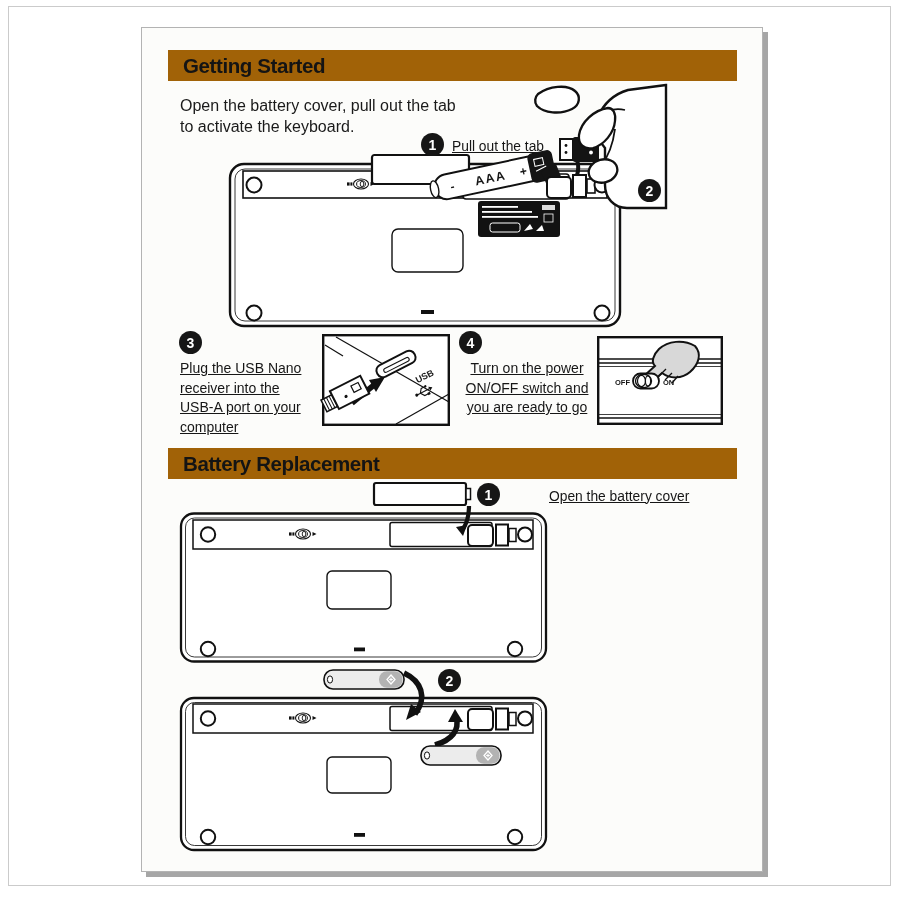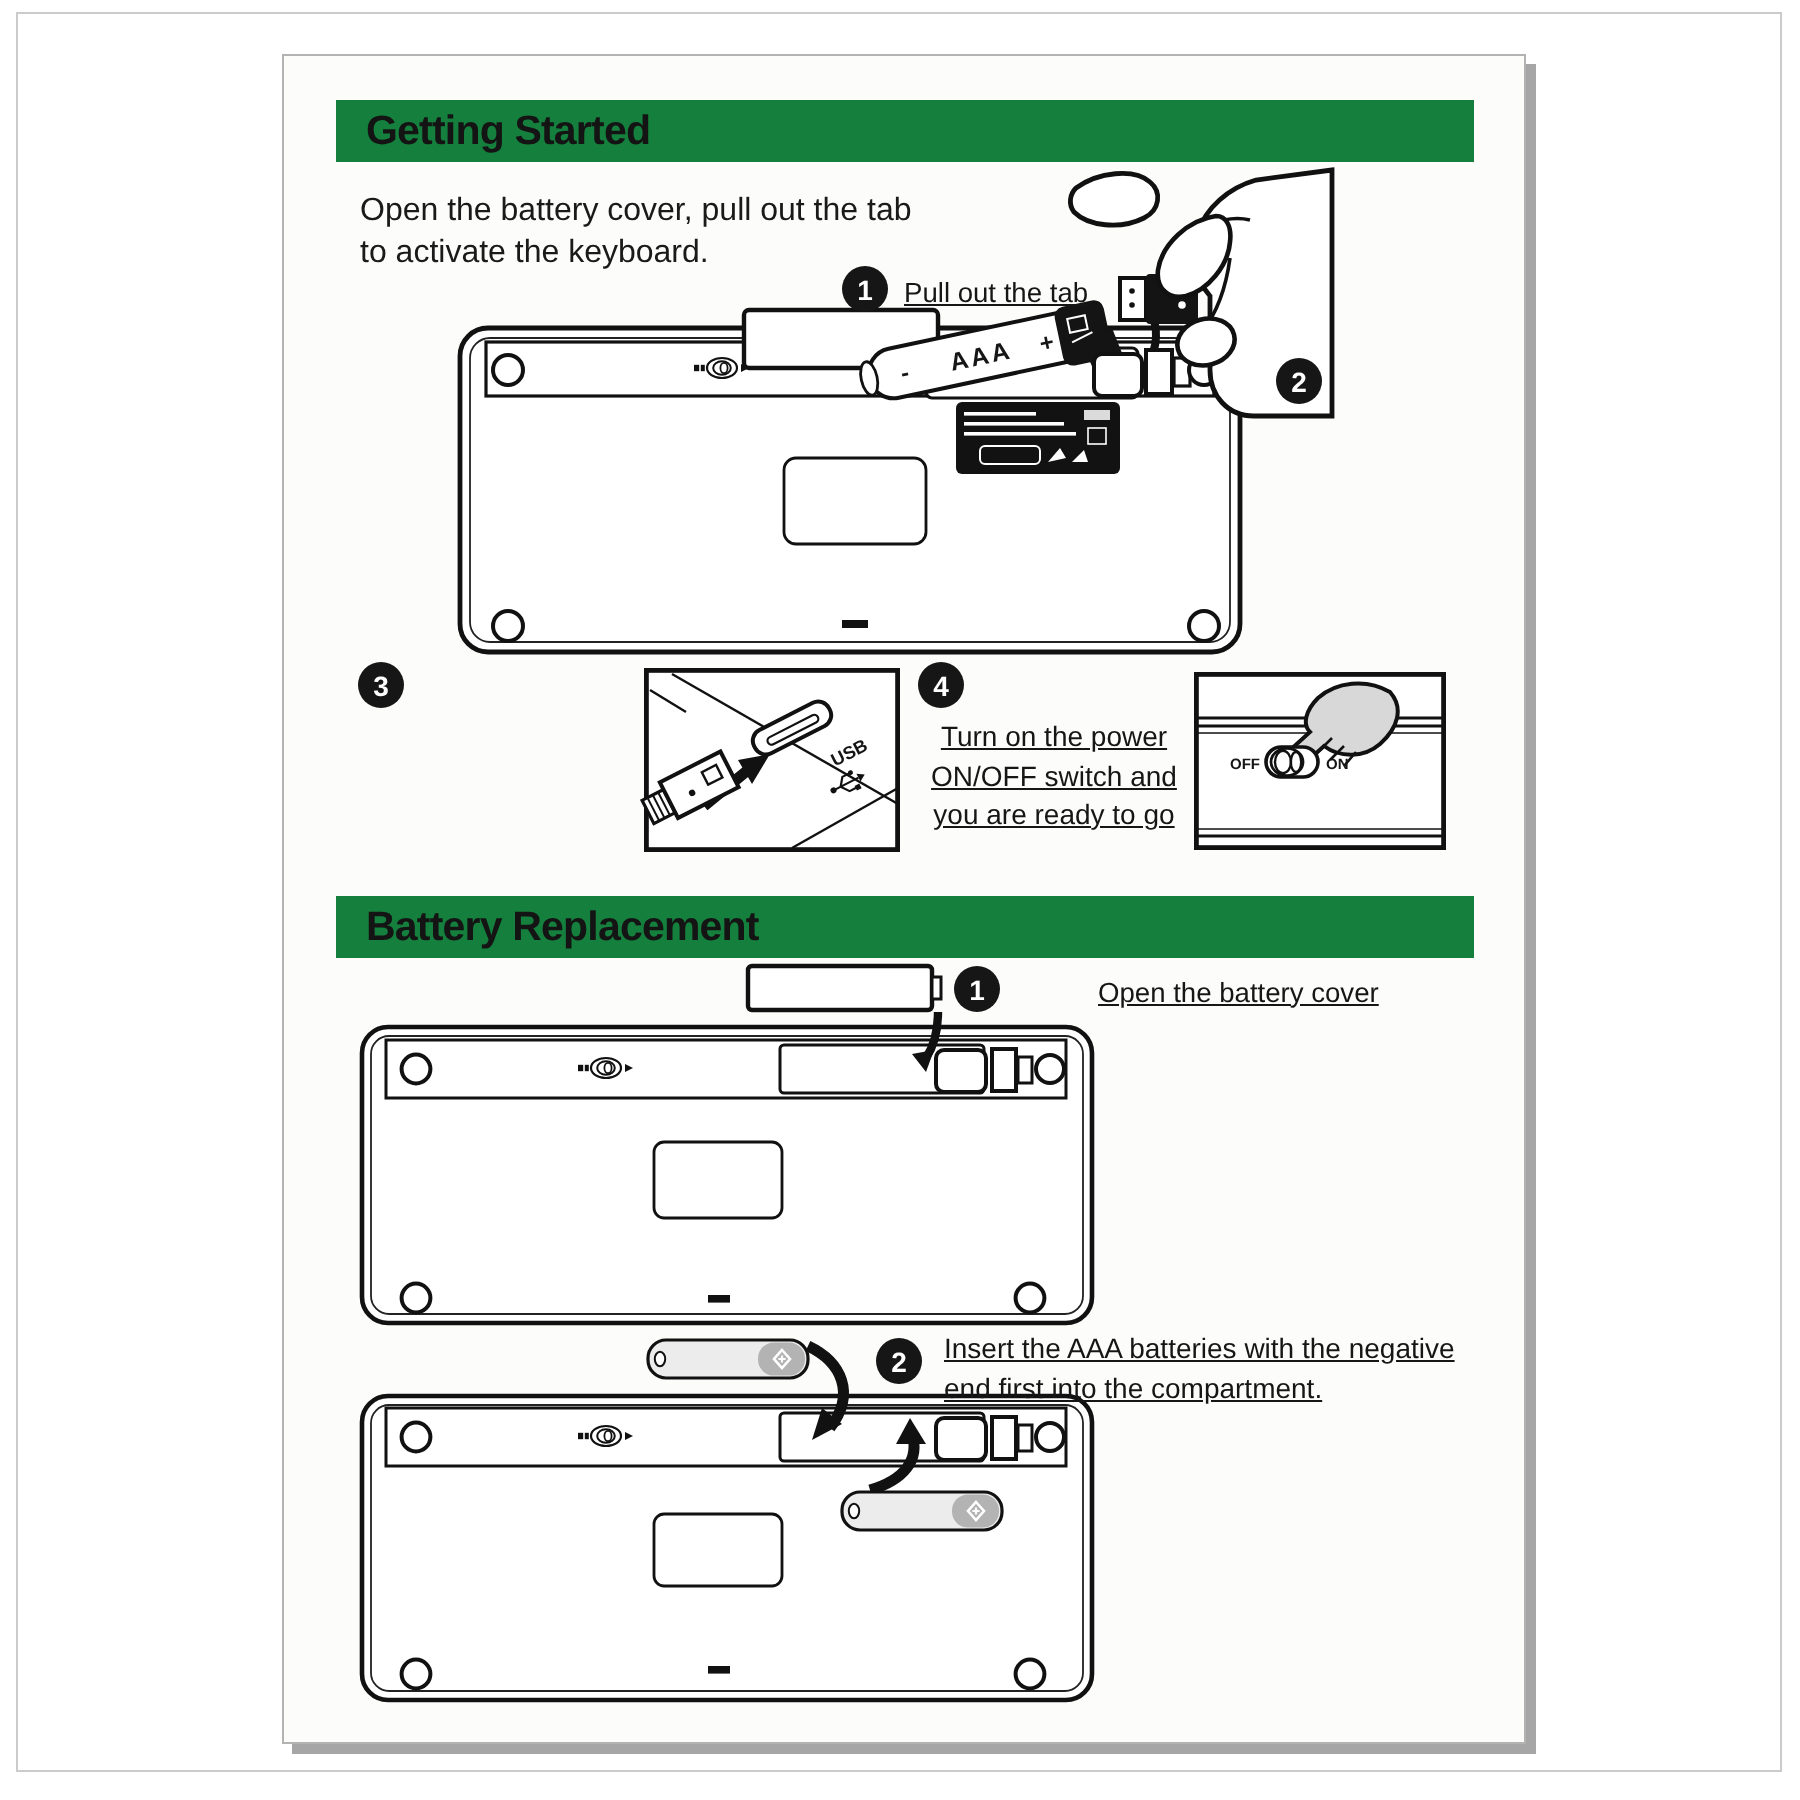--- a/index.html
+++ b/index.html
@@ -2,21 +2,21 @@
 <html><head>
 <meta charset="utf-8">
 <style>
   html,body{margin:0;padding:0;background:#fff;}
   .canvas{position:relative;width:900px;height:900px;background:#ffffff;
           font-family:"Liberation Sans",sans-serif;color:#191919;overflow:hidden;}
   .abs{position:absolute;}
   .frame{left:8px;top:6px;width:881px;height:878px;border:1px solid #cbcbcb;}
   .sheet{left:141px;top:27px;width:620px;height:843px;background:#fcfcfa;
          border:1px solid #b3b3b3;box-shadow:5px 5px 0 0 #a6a6a6;}
-  .band{left:168px;width:569px;height:31px;background:#15803d;display:flex;align-items:center;
+  .band{left:168px;width:569px;height:31px;background:#a16207;display:flex;align-items:center;
         padding-left:15px;box-sizing:border-box;}
   .band h2{margin:0;font-size:20.5px;font-weight:bold;letter-spacing:-0.4px;color:#141414;}
   .intro{left:180px;top:95px;width:360px;font-size:16px;line-height:21px;white-space:pre-line;color:#1a1a1a;}
   .badge{width:23px;height:23px;border-radius:50%;background:#161616;color:#fff;
          display:flex;align-items:center;justify-content:center;font-size:14px;font-weight:bold;}
   .steptext{font-size:14px;line-height:19.5px;white-space:pre-line;color:#161616;text-decoration:underline;}
   .small{font-size:13.8px;}
   svg{position:absolute;overflow:visible;}
   svg text{font-family:"Liberation Sans",sans-serif;fill:#161616;}
 </style>
@@ -115,20 +115,24 @@
   </div>
   <div class="abs steptext small" style="left:452px;top:136.5px;">Pull out the tab</div>
 
   <div class="abs badge" style="left:638px;top:179px;">
     <span>2</span>
   </div>
 
   <div class="abs badge" style="left:179px;top:331px;">
     <span>3</span>
   </div>
+  <div class="abs steptext" style="left:180px;top:359px;width:140px;">Plug the USB Nano
+receiver into the
+USB-A port on your
+computer</div>
 
   <svg style="left:322px;top:334px;" width="128" height="92" viewBox="0 0 128 92">
     <rect x="1.2" y="1.2" width="125.6" height="89.6" fill="#fff" stroke="#111" stroke-width="2.4"></rect>
     <line x1="14" y1="3" x2="127" y2="68" stroke="#111" stroke-width="1.2"></line>
     <line x1="3" y1="11" x2="21" y2="22" stroke="#111" stroke-width="1.2"></line>
     <line x1="74" y1="90" x2="127" y2="60" stroke="#111" stroke-width="1.2"></line>
     <g transform="translate(74,30) rotate(-27)">
       <rect x="-21" y="-6.5" width="42" height="13" rx="6" fill="#fff" stroke="#111" stroke-width="2"></rect>
       <rect x="-14" y="-1" width="28" height="4" rx="2" fill="none" stroke="#111" stroke-width="1.1"></rect>
     </g>
@@ -267,16 +271,14 @@
       <rect x="55" y="1.2" width="23.5" height="16.6" rx="8" fill="#b3b3b3"></rect>
       <ellipse cx="6" cy="9.5" rx="2.6" ry="3.6" fill="#fff" stroke="#111" stroke-width="1"></ellipse>
       <path d="M67,5 L71,9.5 L67,14 L63,9.5 Z" fill="none" stroke="#fff" stroke-width="1.3"></path>
       <path d="M67,7.7 L67,11.3 M65.2,9.5 L68.8,9.5" stroke="#fff" stroke-width="1.1"></path>
     </g>
   </svg>
 
   <div class="abs badge" style="left:438px;top:669px;">
     <span>2</span>
   </div>
-  <div class="abs steptext" style="left:472px;top:665px;width:275px;">Insert the AAA batteries with the negative
-end first into the compartment.</div>
 
 </div>
 
 </body></html>

